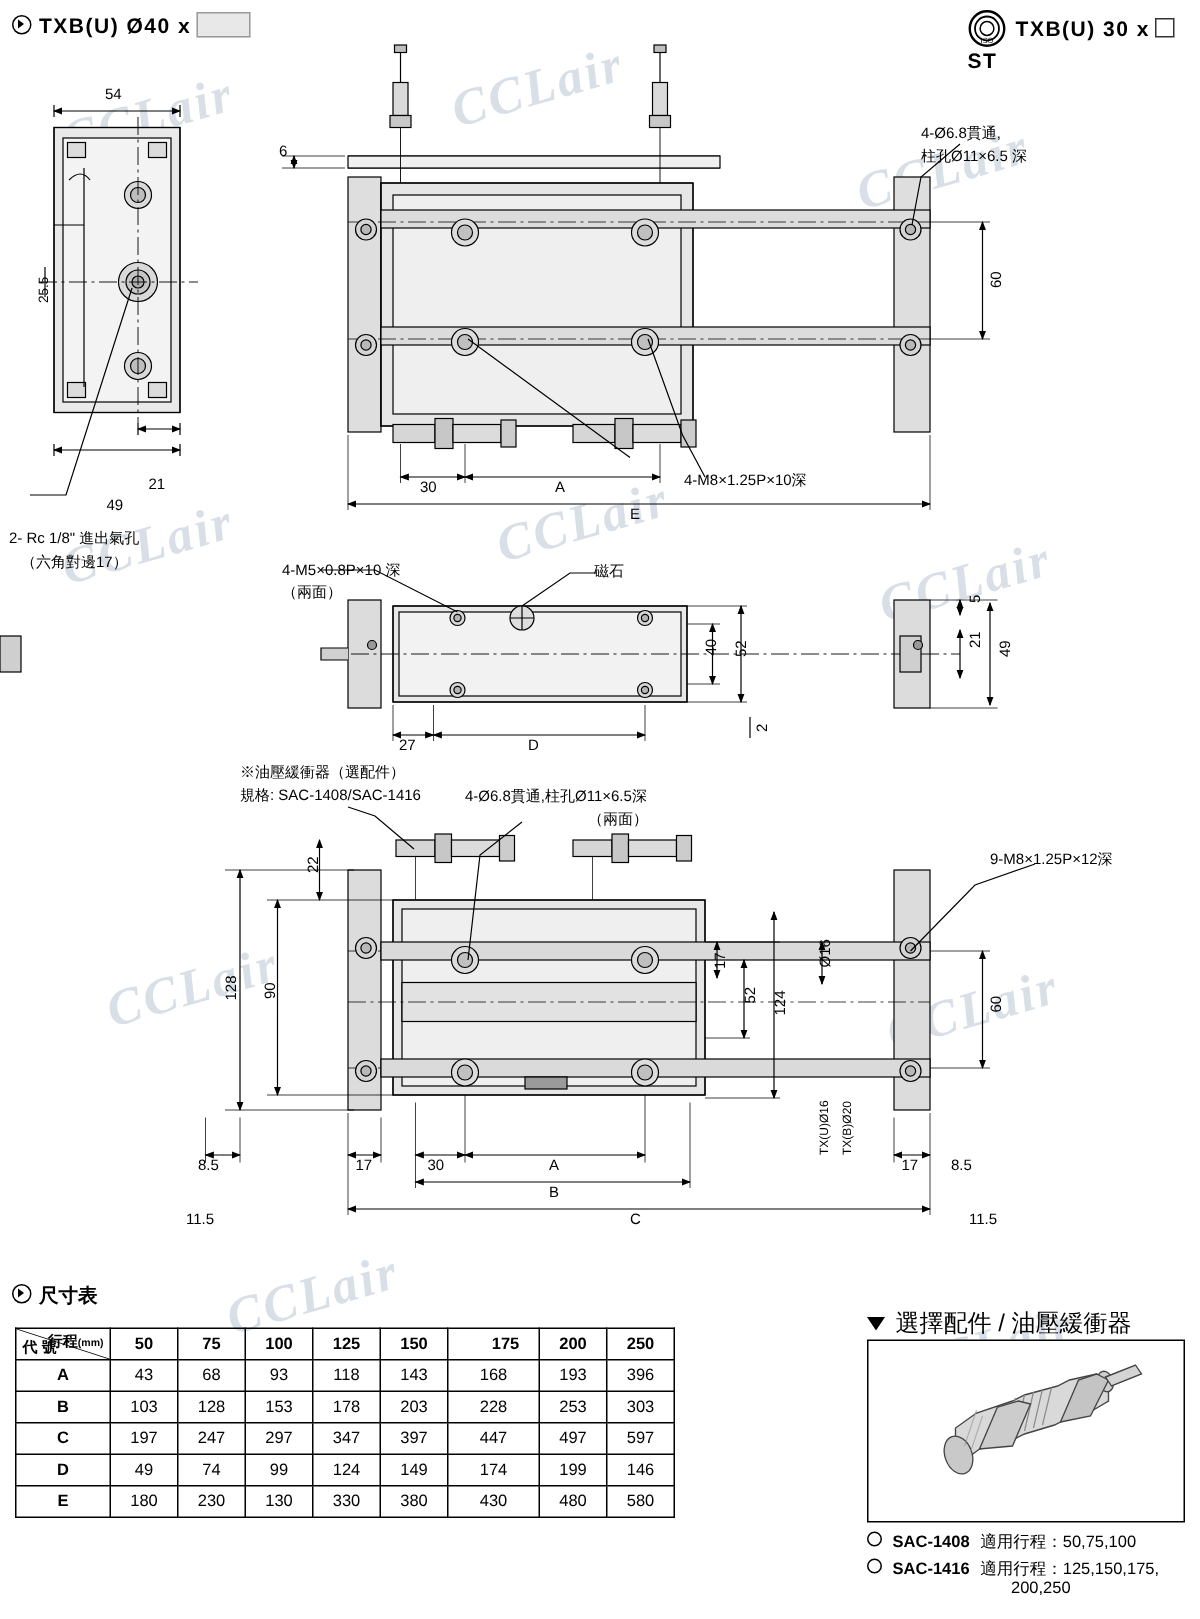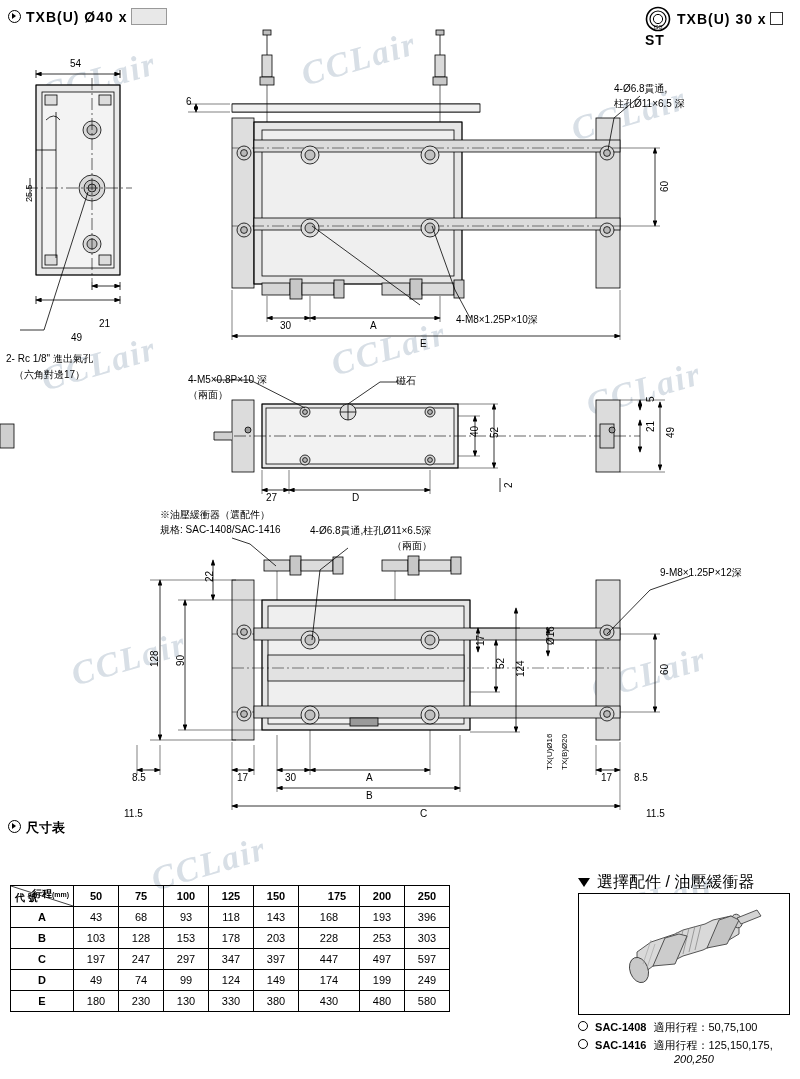--- a/index.html
+++ b/index.html
@@ -411,21 +411,21 @@
 <div class="abs lbl" style="left:237px;top:772px;">17</div>
 <div class="abs lbl" style="left:285px;top:772px;">30</div>
 <div class="abs lbl" style="left:366px;top:772px;">A</div>
 <div class="abs lbl" style="left:366px;top:790px;">B</div>
 <div class="abs lbl" style="left:420px;top:808px;">C</div>
 <div class="abs lbl" style="left:601px;top:772px;">17</div>
 <div class="abs lbl" style="left:634px;top:772px;">8.5</div>
 <div class="abs lbl" style="left:124px;top:808px;">11.5</div>
 <div class="abs lbl" style="left:646px;top:808px;">11.5</div>
 
-<div class="abs" style="left:8px;top:819px;text-align:center;">
+<div class="abs" style="left:8px;top:855px;text-align:center;">
   <span class="bullet"></span><span style="font-size:13px;font-weight:bold;">尺寸表</span>
 </div>
 
 <div class="abs" style="left:10px;top:885px;">
   <table class="dim">
     <tbody>
         <tr>
       <th class="codecell">
         <svg class="diag" viewBox="0 0 62 40" preserveAspectRatio="none">
           <line x1="0" y1="0" x2="62" y2="40" stroke="#000" stroke-width="1"></line>
@@ -477,21 +477,21 @@
     </tr>
     <tr>
       <td style="font-weight:bold;">D</td>
       <td>49</td>
       <td>74</td>
       <td>99</td>
       <td>124</td>
       <td>149</td>
       <td>174</td>
       <td>199</td>
-      <td>249</td>
+      <td>146</td>
     </tr>
     <tr>
       <td style="font-weight:bold;">E</td>
       <td>180</td>
       <td>230</td>
       <td>130</td>
       <td>330</td>
       <td>380</td>
       <td>430</td>
       <td>480</td>
@@ -530,16 +530,16 @@
   <div style="margin-bottom:3px;">
     <span style="display:inline-block;width:8px;height:8px;border:1.4px solid #000;border-radius:50%;margin-right:4px;"></span>
     <span style="font-weight:bold;font-size:11px;">SAC-1408</span>
     <span style="font-size:11px;margin-left:4px;">適用行程：50,75,100</span>
   </div>
   <div>
     <span style="display:inline-block;width:8px;height:8px;border:1.4px solid #000;border-radius:50%;margin-right:4px;"></span>
     <span style="font-weight:bold;font-size:11px;">SAC-1416</span>
     <span style="font-size:11px;margin-left:4px;">適用行程：125,150,175,</span>
   </div>
-  <div style="margin-left:96px;font-style:italic;">
+  <div style="margin-left:96px;">
     <span style="font-size:11px;">200,250</span>
   </div>
 </div>
 
 </body></html>

